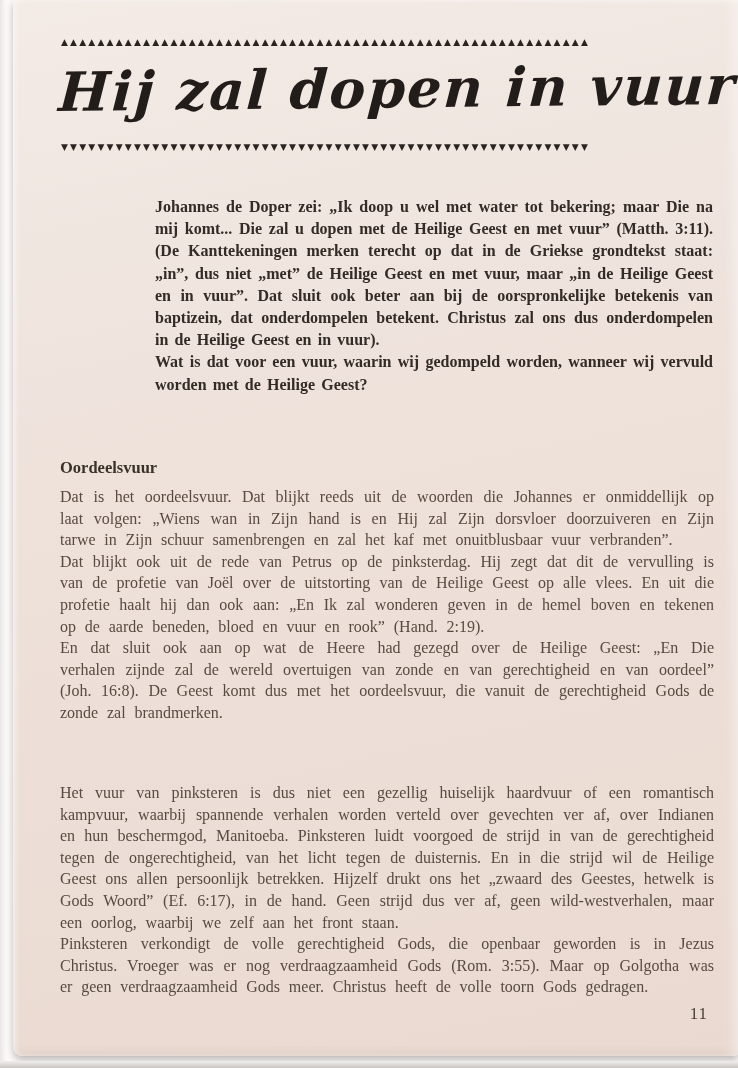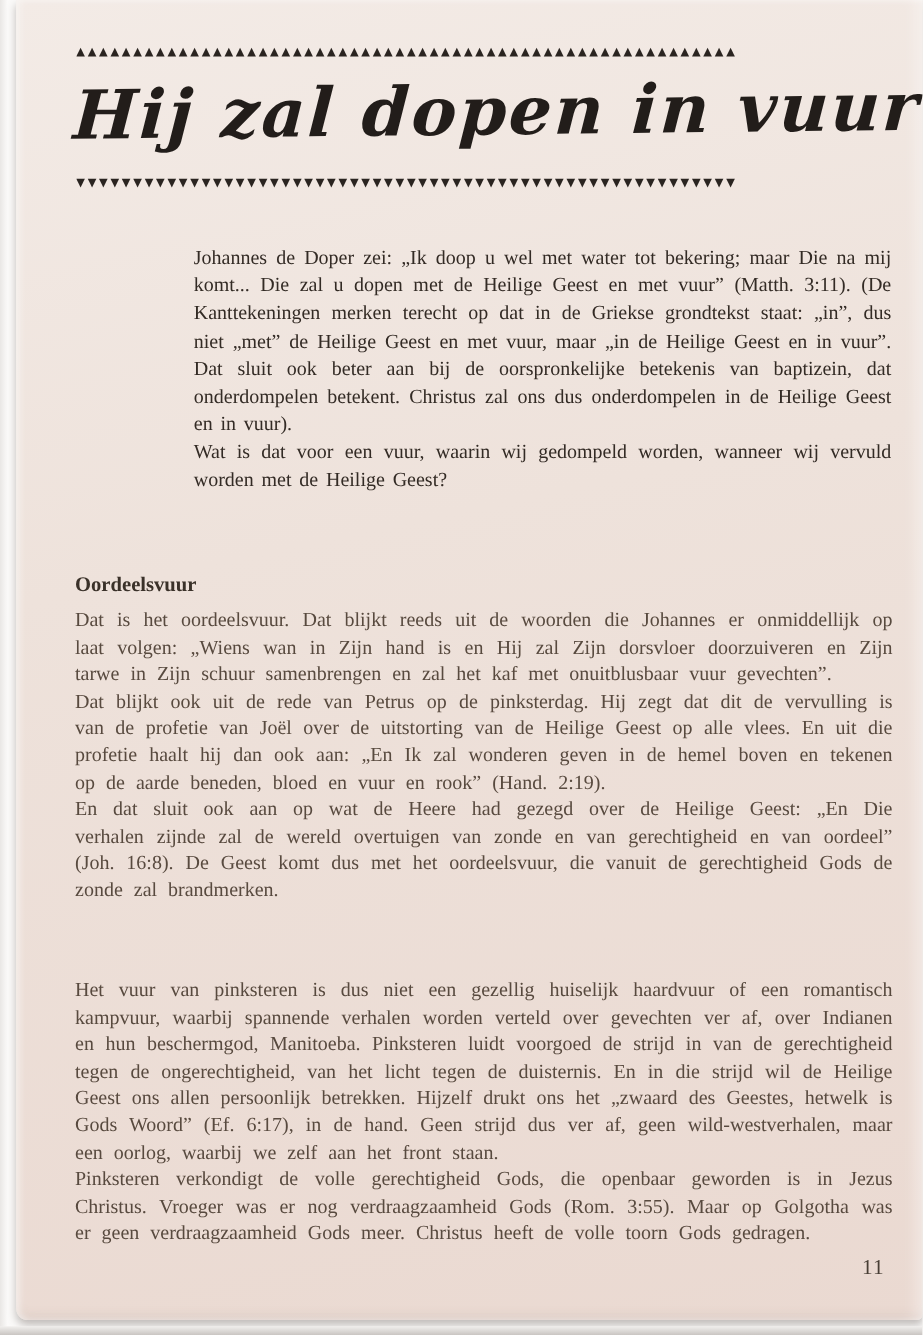--- a/index.html
+++ b/index.html
@@ -71,21 +71,21 @@
   }
   .intro-block {
     position: absolute;
     left: 142px;
     top: 196px;
     width: 558px;
   }
   .intro-block p {
     margin: 0;
     text-align: justify;
-    font-weight: 400;
+    font-weight: 700;
     font-size: 16px;
     line-height: 22.2px;
     word-spacing: 0.14em;
     color: #332b25;
   }
   .section {
     position: absolute;
     left: 47px;
     width: 654px;
     margin-top: 34px;
@@ -130,21 +130,21 @@
     <div class="ornament-row ornament-bottom">▼▼▼▼▼▼▼▼▼▼▼▼▼▼▼▼▼▼▼▼▼▼▼▼▼▼▼▼▼▼▼▼▼▼▼▼▼▼▼▼▼▼▼▼▼▼▼▼▼▼▼▼▼▼▼▼▼▼</div>
 
     <div class="intro-block">
         <p class="body-par">Johannes de Doper zei: „Ik doop u wel met water tot bekering; maar Die na mij komt... Die zal u dopen met de Heilige Geest en met vuur” (Matth. 3:11). (De Kanttekeningen merken terecht op dat in de Griekse grondtekst staat: „in”, dus niet „met” de Heilige Geest en met vuur, maar „in de Heilige Geest en in vuur”. Dat sluit ook beter aan bij de oorspronkelijke betekenis van baptizein, dat onderdompelen betekent. Christus zal ons dus onderdompelen in de Heilige Geest en in vuur).</p>
         <p class="body-par">Wat is dat voor een vuur, waarin wij gedompeld worden, wanneer wij vervuld worden met de Heilige Geest?</p>
       </div>
 
     <div class="section section-1">
       <h3 class="section-heading">Oordeelsvuur</h3>
       <div>
-          <p class="body-par">Dat is het oordeelsvuur. Dat blijkt reeds uit de woorden die Johannes er onmiddellijk op laat volgen: „Wiens wan in Zijn hand is en Hij zal Zijn dorsvloer doorzuiveren en Zijn tarwe in Zijn schuur samenbrengen en zal het kaf met onuitblusbaar vuur gevechten”.</p>
+          <p class="body-par">Dat is het oordeelsvuur. Dat blijkt reeds uit de woorden die Johannes er onmiddellijk op laat volgen: „Wiens wan in Zijn hand is en Hij zal Zijn dorsvloer doorzuiveren en Zijn tarwe in Zijn schuur samenbrengen en zal het kaf met onuitblusbaar vuur verbranden”.</p>
           <p class="body-par">Dat blijkt ook uit de rede van Petrus op de pinksterdag. Hij zegt dat dit de vervulling is van de profetie van Joël over de uitstorting van de Heilige Geest op alle vlees. En uit die profetie haalt hij dan ook aan: „En Ik zal wonderen geven in de hemel boven en tekenen op de aarde beneden, bloed en vuur en rook” (Hand. 2:19).</p>
           <p class="body-par">En dat sluit ook aan op wat de Heere had gezegd over de Heilige Geest: „En Die verhalen zijnde zal de wereld overtuigen van zonde en van gerechtigheid en van oordeel” (Joh. 16:8). De Geest komt dus met het oordeelsvuur, die vanuit de gerechtigheid Gods de zonde zal brandmerken.</p>
         </div>
     </div>
 
     <div class="section section-2">
       <div>
           <p class="body-par">Het vuur van pinksteren is dus niet een gezellig huiselijk haardvuur of een romantisch kampvuur, waarbij spannende verhalen worden verteld over gevechten ver af, over Indianen en hun beschermgod, Manitoeba. Pinksteren luidt voorgoed de strijd in van de gerechtigheid tegen de ongerechtigheid, van het licht tegen de duisternis. En in die strijd wil de Heilige Geest ons allen persoonlijk betrekken. Hijzelf drukt ons het „zwaard des Geestes, hetwelk is Gods Woord” (Ef. 6:17), in de hand. Geen strijd dus ver af, geen wild-westverhalen, maar een oorlog, waarbij we zelf aan het front staan.</p>
           <p class="body-par">Pinksteren verkondigt de volle gerechtigheid Gods, die openbaar geworden is in Jezus Christus. Vroeger was er nog verdraagzaamheid Gods (Rom. 3:55). Maar op Golgotha was er geen verdraagzaamheid Gods meer. Christus heeft de volle toorn Gods gedragen.</p>
         </div>

